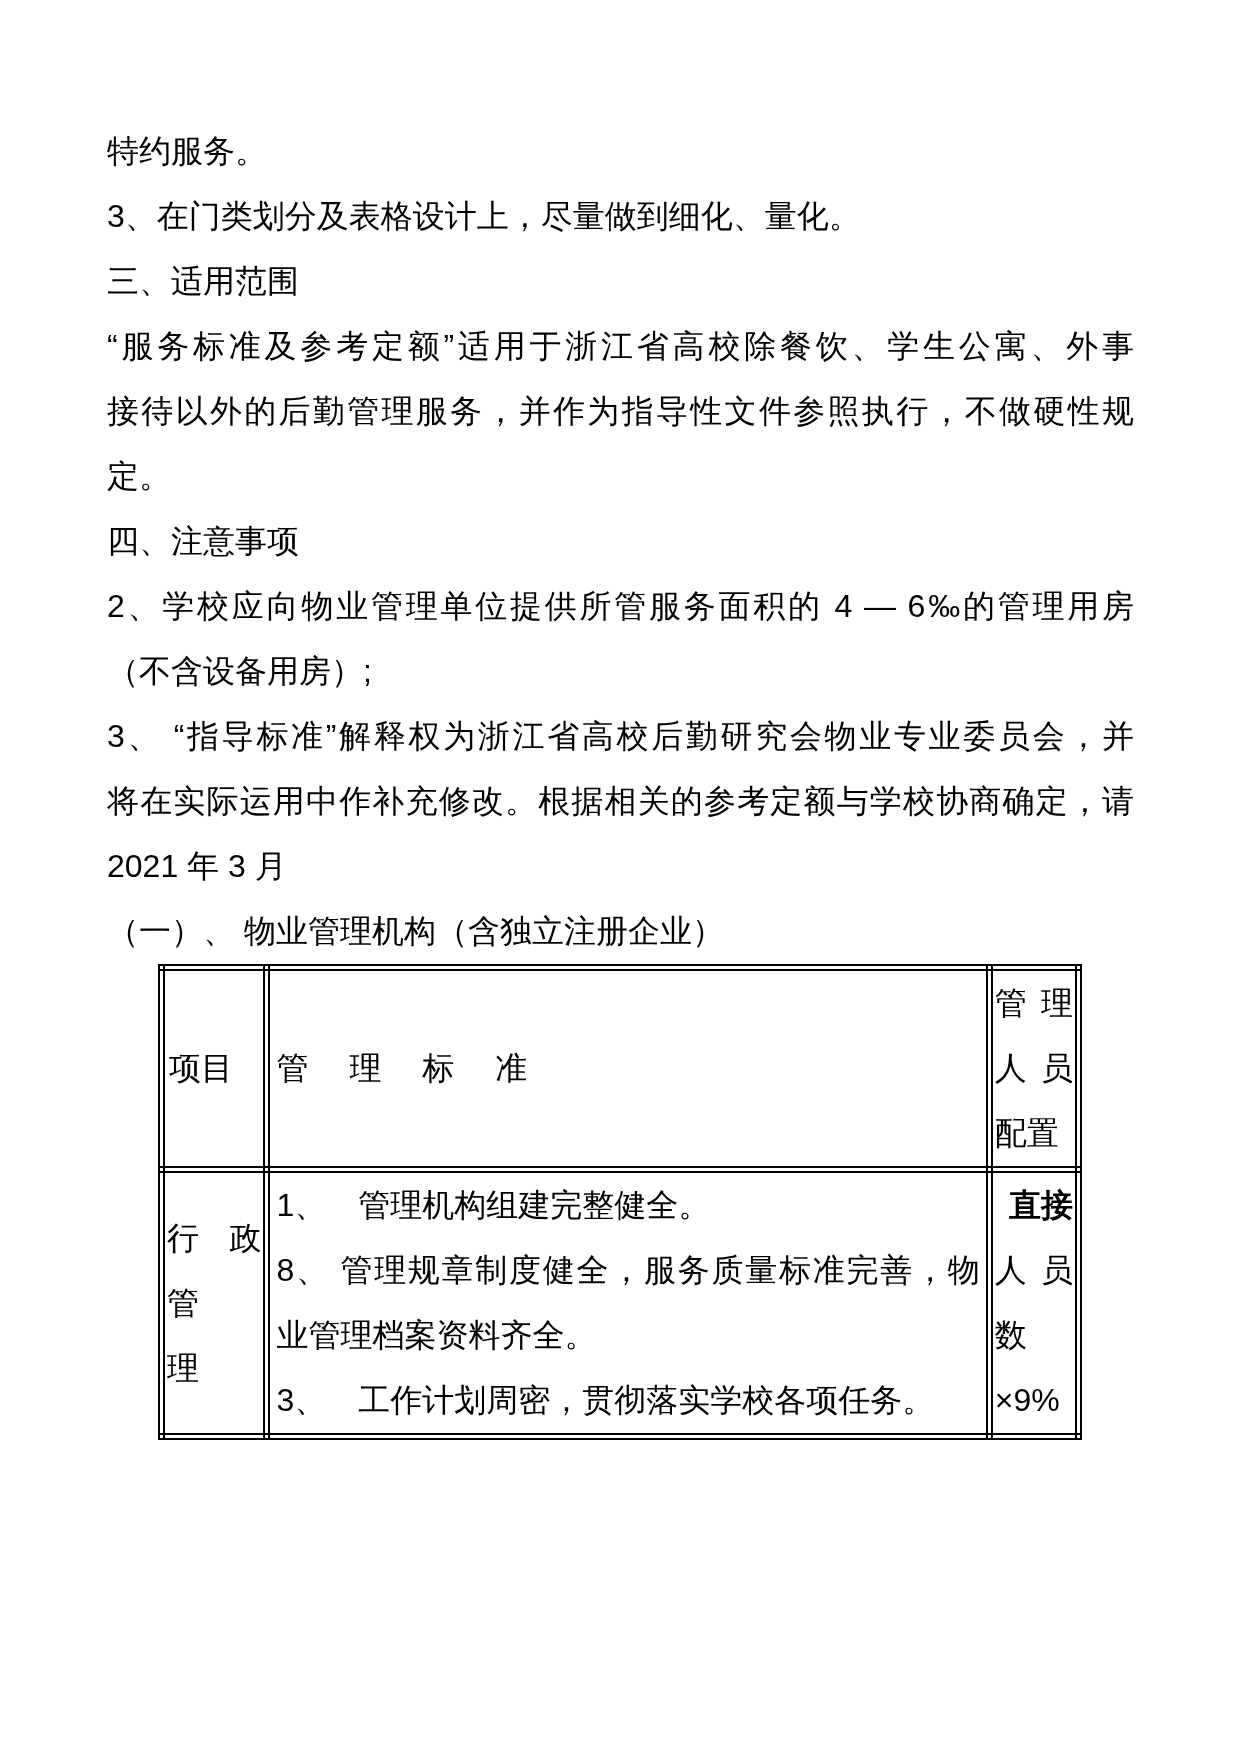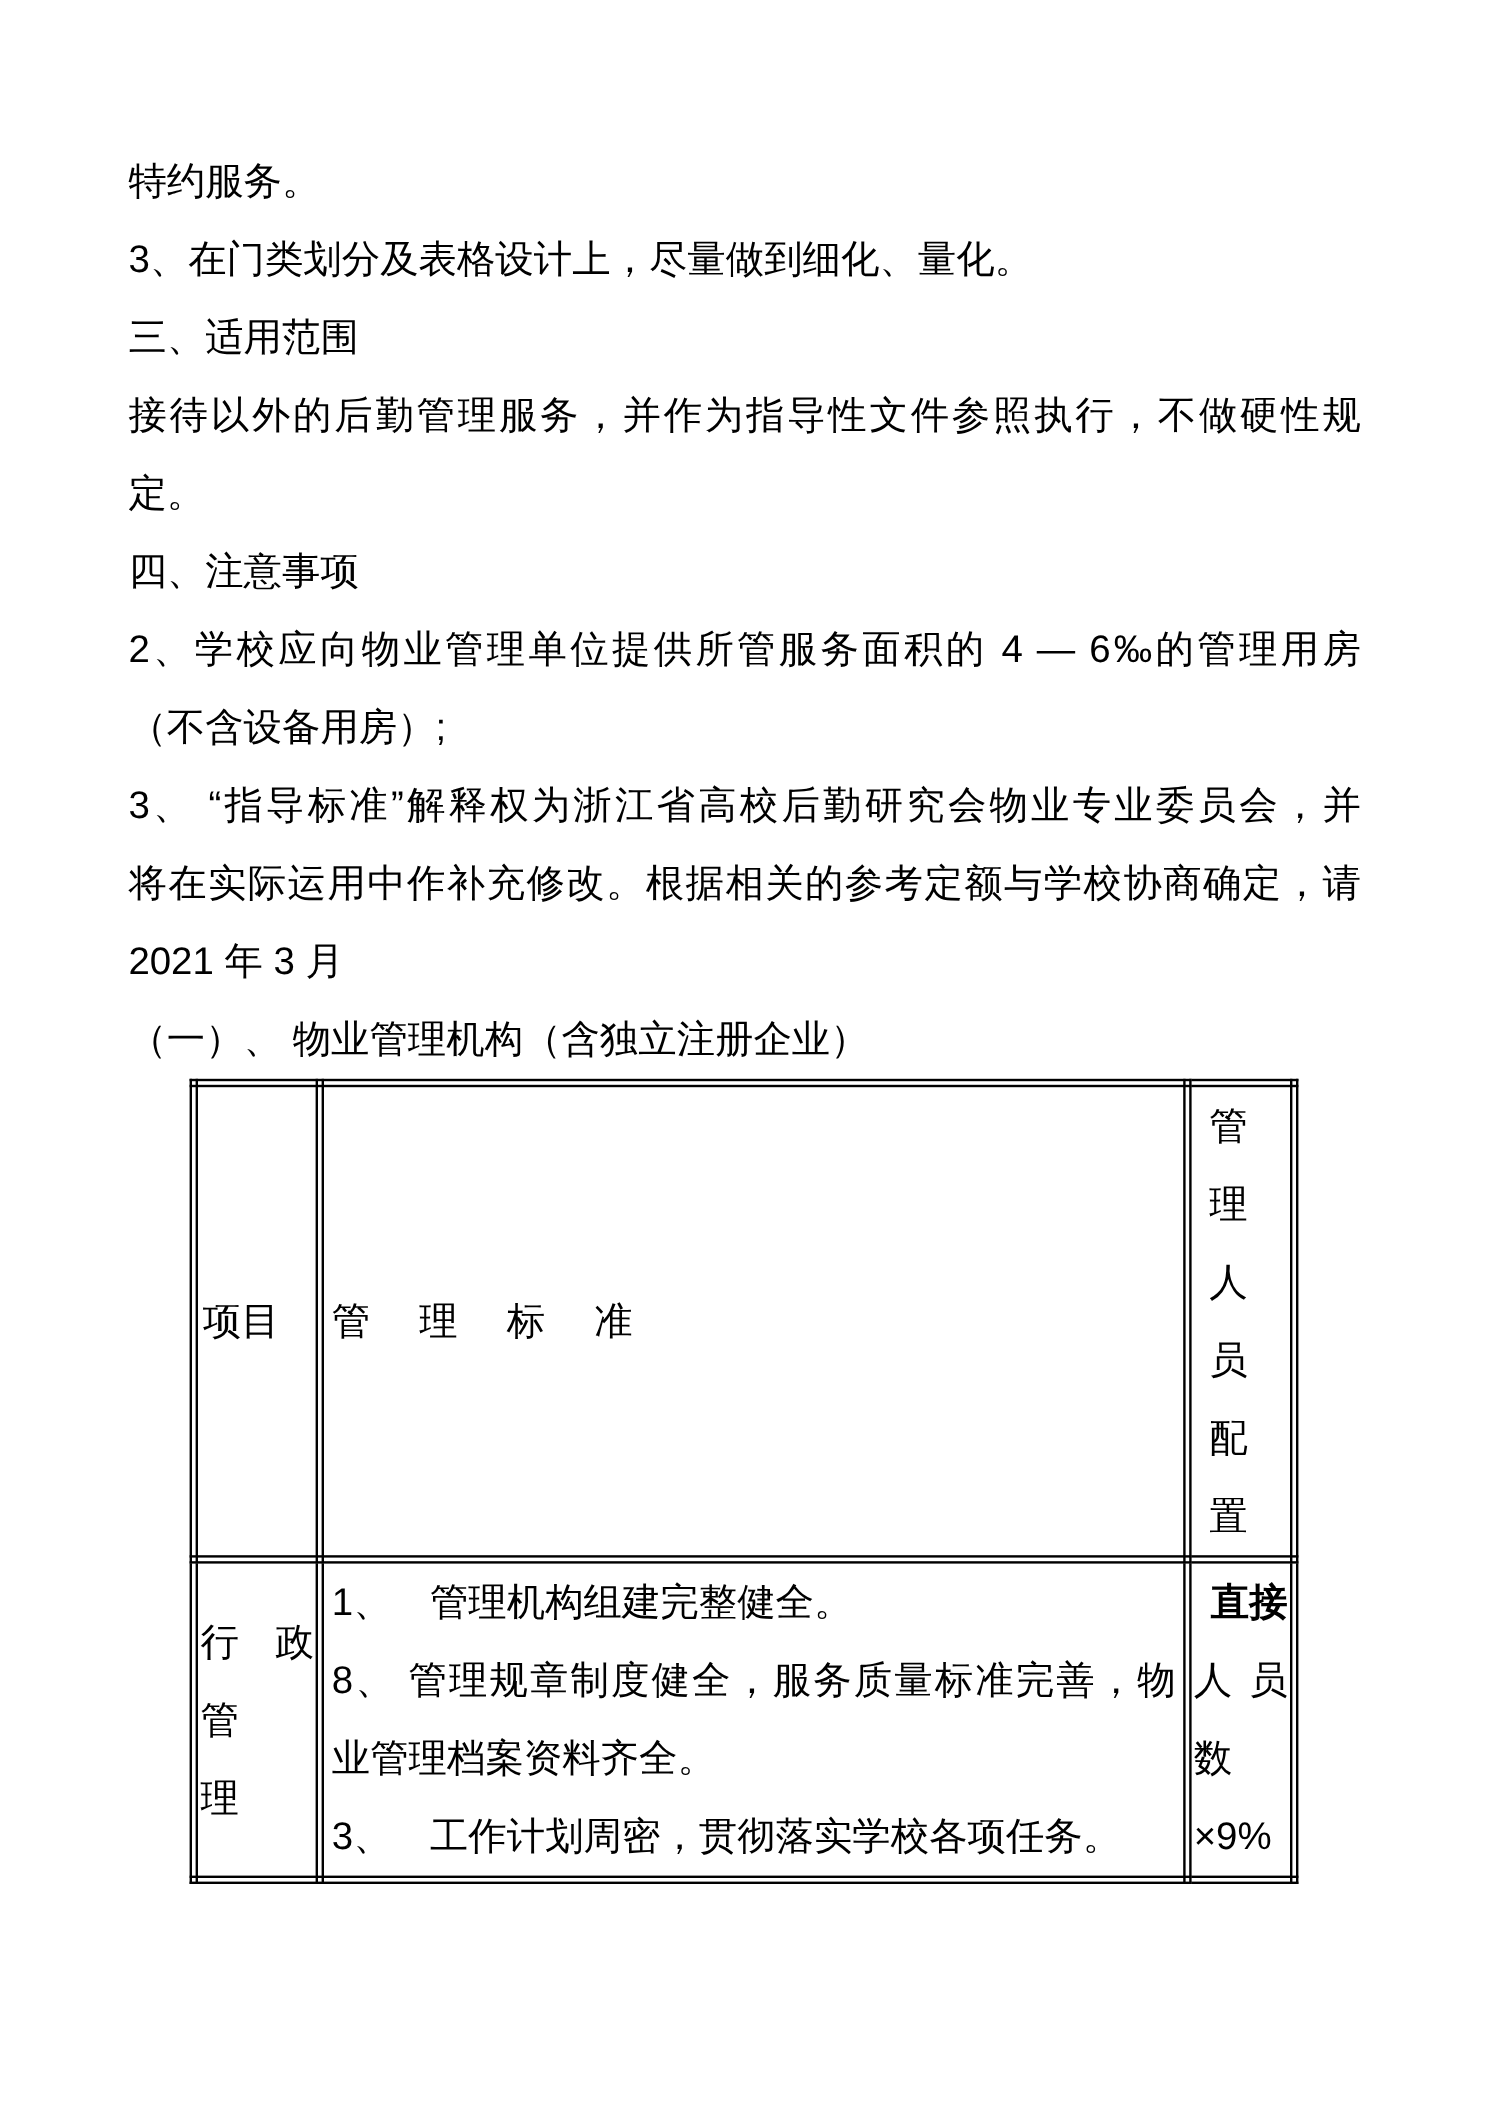--- a/index.html
+++ b/index.html
@@ -39,35 +39,36 @@
     border:7px double #000;
     padding:0;
     font-size:32px;
     line-height:65px;
     vertical-align:top;
     overflow:hidden;
   }
   .std-table tr.header-row{height:195px;}
   td.item-head-cell{vertical-align:middle;padding:0 4px;}
   td.standard-head-cell{vertical-align:middle;padding:0 6px;}
-  td.staffing-head-cell{padding:0 15px;}
+  td.staffing-head-cell{padding:0 2px;}
   td.item-cell{vertical-align:middle;padding:0 2px;}
   td.standard-cell{padding:0 6px;}
   td.staffing-cell{padding:0 2px;}
   .cell-line{font-size:32px;line-height:65px;white-space:pre-wrap;}
   .t-right{text-align:right;font-weight:bold;}
 </style>
 </head>
 <body>
 
 <div class="page">
 
   <p class="line">特约服务。</p>
   <p class="line">3、在门类划分及表格设计上，尽量做到细化、量化。</p>
   <p class="line">三、适用范围</p>
+  <p class="line stretch">“服务标准及参考定额”适用于浙江省高校除餐饮、学生公寓、外事</p>
   <p class="line stretch">接待以外的后勤管理服务，并作为指导性文件参照执行，不做硬性规</p>
   <p class="line">定。</p>
   <p class="line">四、注意事项</p>
   <p class="line stretch">2、学校应向物业管理单位提供所管服务面积的 4 — 6‰的管理用房</p>
   <p class="line">（不含设备用房）;</p>
   <p class="line stretch">3、 “指导标准”解释权为浙江省高校后勤研究会物业专业委员会，并</p>
   <p class="line stretch">将在实际运用中作补充修改。根据相关的参考定额与学校协商确定，请</p>
   <p class="line">2021 年 3 月</p>
   <p class="line">（一）、 物业管理机构（含独立注册企业）</p>
 

